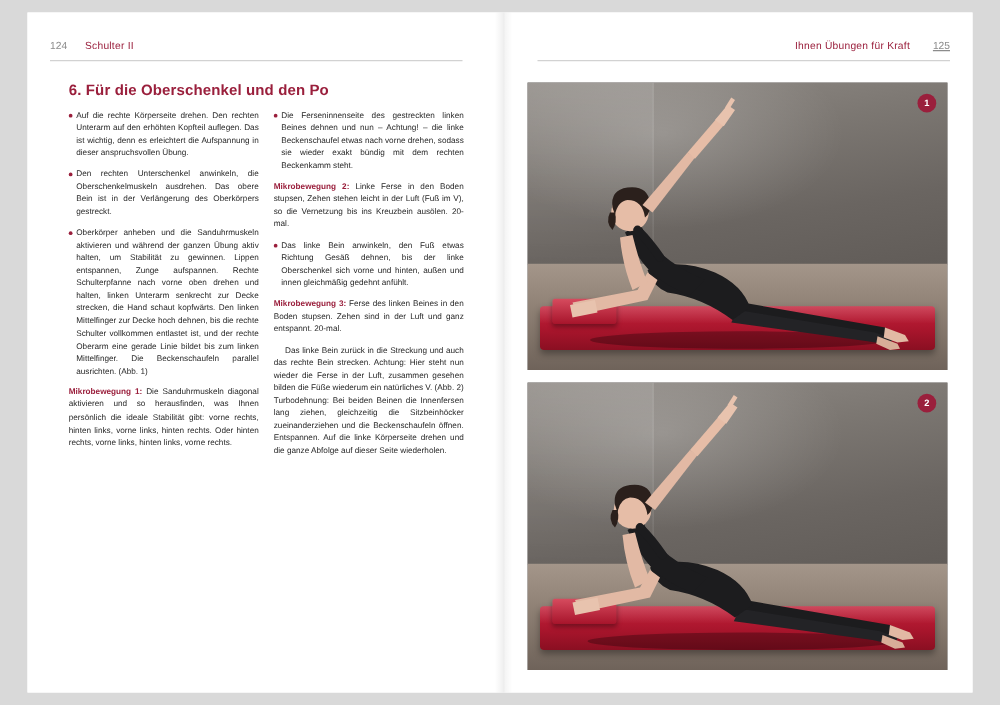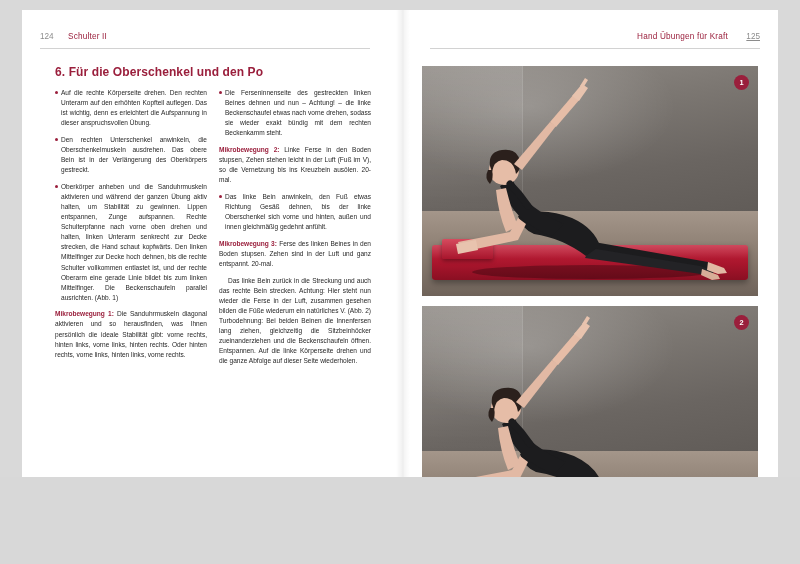--- a/index.html
+++ b/index.html
@@ -3,21 +3,21 @@
 <meta charset="utf-8">
 <style>
   * { box-sizing: border-box; margin: 0; padding: 0; }
   html, body {
     width: 800px; height: 564px;
     background: #d8d8d8;
     font-family: "Liberation Sans", sans-serif;
   }
   #page {
     position: relative;
-    width: 800px; height: 477px;
+    width: 800px; height: 564px;
     background: #ffffff;
     overflow: hidden;
   }
   
   .frame-left, .frame-right {
     position: absolute; top: 0; height: 564px; width: 22px;
     background: #d9d9d9;
   }
   .frame-left { left: 0; }
   .frame-right { right: 0; }
@@ -194,21 +194,21 @@
 
   <div class="frame-top"></div>
   <div class="frame-bottom"></div>
   <div class="frame-left"></div>
   <div class="frame-right"></div>
 
   <div class="sheet">
 
     <div class="folio" id="folio-left">124</div>
     <div class="runhead" id="runhead-left">Schulter II</div>
-    <div class="runhead" id="runhead-right">Hand Übungen für Kraft</div>
+    <div class="runhead" id="runhead-right">Ihnen Übungen für Kraft</div>
     <div class="folio" id="folio-right">125</div>
 
     <div class="rule" id="rule-left"></div>
     <div class="rule" id="rule-right"></div>
 
     <div class="heading">6. Für die Oberschenkel und den Po</div>
 
     <div class="col" id="col-1">
       <p class="bullet">Auf die rechte Körperseite drehen. Den rechten Unterarm auf den erhöhten Kopfteil auflegen. Das ist wichtig, denn es erleichtert die Aufspannung in dieser anspruchsvollen Übung.</p>
       <p class="bullet">Den rechten Unterschenkel anwinkeln, die Oberschenkelmuskeln ausdrehen. Das obere Bein ist in der Verlängerung des Oberkörpers gestreckt.</p>

